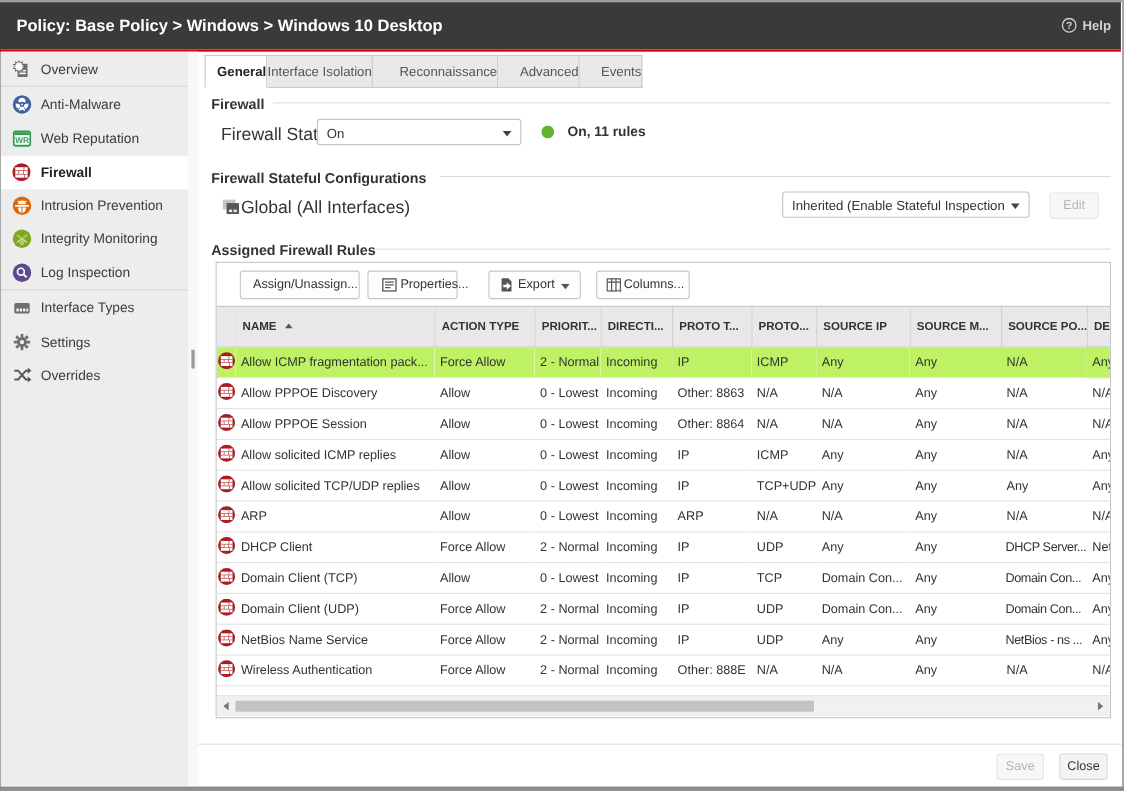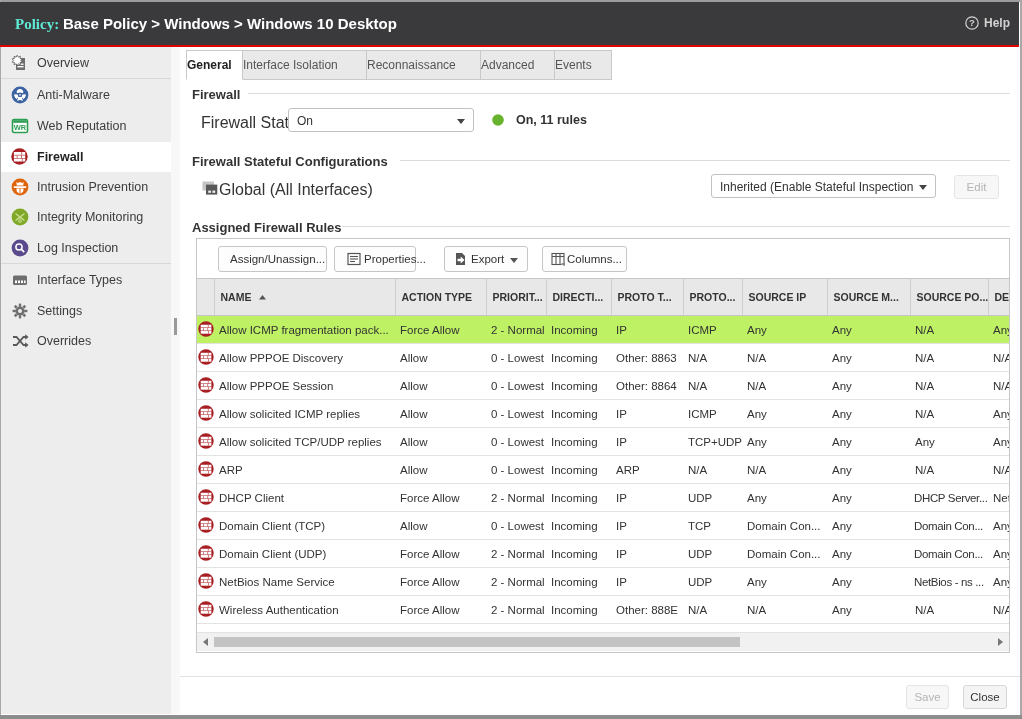--- a/index.html
+++ b/index.html
@@ -7,37 +7,37 @@
   body { font-family:"Liberation Sans", sans-serif; color:#333; background:#fff; }
   .page { position:absolute; left:0; top:0; width:1022px; height:719px; background:#fff; }
   .edge-t { position:absolute; left:0; top:0; width:1022px; height:2px; background:#9c9c9c; }
   .edge-l { position:absolute; left:0; top:0; width:1px; height:719px; background:#a8a8a8; }
   .edge-r { position:absolute; left:1020px; top:0; width:2px; height:719px; background:#a8a8a8; }
   .abs { position:absolute; }
 
   
   .hdr { position:absolute; left:1; top:2px; width:1019px; height:43px; background:#3a3a3c; }
   .hdr .title { position:absolute; left:15px; top:0; line-height:43px; font-size:15px; font-weight:bold; color:#fff; }
-  .hdr .title .lbl { color:#5eead4;font-family:Liberation Serif, serif; }
+  .hdr .title .lbl { color:#ffffff; }
   .hdr .help { position:absolute; right:9px; top:0; line-height:43px; font-size:12px; font-weight:bold; color:#d2d2d2; }
   .redline { position:absolute; left:0; top:45px; width:1019px; height:2px; background:#e10000; }
 
   
   .side { position:absolute; left:1px; top:47px; width:170px; height:667px; background:#ededed; }
   .sidestrip { position:absolute; left:171px; top:47px; width:9px; height:667px; background:#f8f8f8; }
   .sthumb { position:absolute; left:174px; top:318px; width:3px; height:17px; background:#9a9a9a; }
   .sitem { position:absolute; left:1px; width:170px; height:30px; font-size:12.5px; color:#3c3c3c; }
   .sitem .txt { position:absolute; left:36px; top:0; line-height:30px; }
   .sitem .ic { position:absolute; left:10px; top:6px; width:28px; height:18px; }
   .sitem.sel { background:#fff; font-weight:bold; color:#222; }
   .sidesep { position:absolute; left:1px; width:170px; border-top:1px solid #d8d8d8; }
 
   
   .tabs { position:absolute; left:186px; top:50px; height:30px; }
-  .tab { float:left; height:30px; line-height:29px; text-align:left; font-size:12px; color:#555;
+  .tab { float:left; height:30px; line-height:29px; text-align:right; font-size:12px; color:#555;
          background:#e9e9e9; border:1px solid #c9c9c9; border-left:none; }
   .tab.first { border-left:1px solid #c9c9c9; }
   .tab.on { background:#fff; border-bottom:1px solid #fff; font-weight:bold; color:#222; }
 
   
   .legend { position:absolute; font-size:13px; font-weight:bold; color:#333; }
   .fline { position:absolute; border-top:1px solid #dcdcdc; }
 
   .flabel { position:absolute; font-size:16px; color:#333; }
   .sel-box { position:absolute; background:#fff; border:1px solid #c2c2c2; border-radius:3px;
@@ -216,21 +216,21 @@
             </g>
           </svg></span>
         <span class="txt">Overrides</span>
       </div>
     <div class="sidesep" style="top:263px;"></div>
     <div class="sidesep" style="top:78px;"></div>
     </div>
 
   <div class="tabs">
     <div class="tab first on" style="width:57px">General</div>
-      <div class="tab" style="width:124px">Interface Isolation</div>
+      <div class="tab" style="width:96px">Interface Isolation</div>
       <div class="tab" style="width:114px">Reconnaissance</div>
       <div class="tab" style="width:74px">Advanced</div>
       <div class="tab" style="width:57px">Events</div>
   </div>
 
   <div class="legend" style="left:192px; top:87px;">Firewall</div>
   <div class="fline" style="left:248px; top:93px; width:762px;"></div>
   <div class="flabel" style="left:201px; top:114px;">Firewall State:</div>
   <div class="sel-box" style="left:288px; top:108px; width:186px; height:24px;">
       <span class="tx">On</span>

